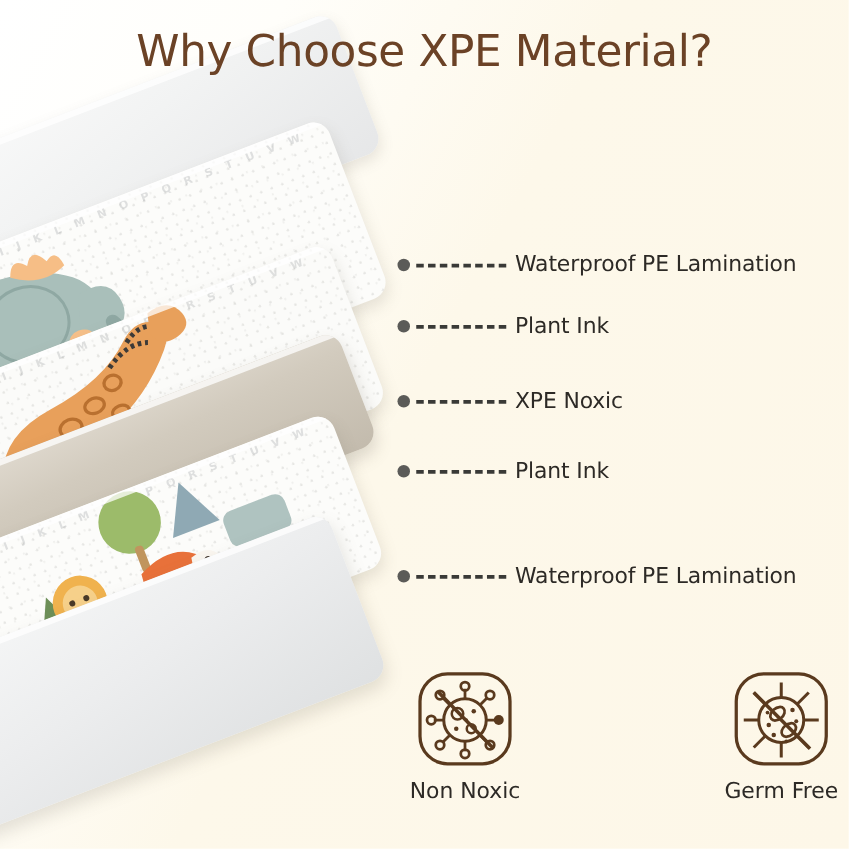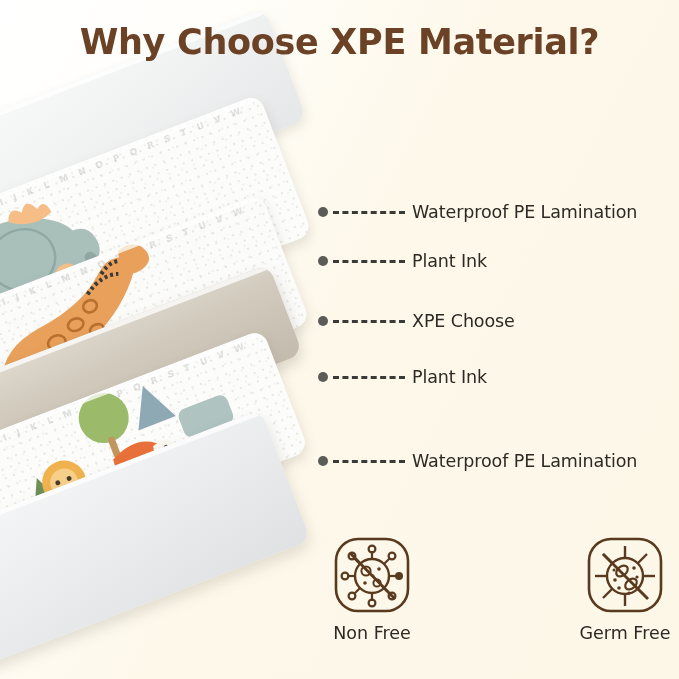--- a/index.html
+++ b/index.html
@@ -20,21 +20,21 @@
   }
 
   
   #title {
     position: absolute;
     top: 22px;
     left: 0;
     width: 679px;
     text-align: center;
     font-size: 35px;
-    font-weight: 700;
+    font-weight: 400;
     letter-spacing: -0.3px;
     color: #6B4226;
     font-family: "DejaVu Sans", sans-serif;
     z-index: 40;
   }
 
   
   #mat-stack {
     position: absolute;
     left: -130px;
@@ -329,21 +329,21 @@
 
     <div class="row" style="top:248px">
       <span class="dot"></span>
       <span class="dash"></span>
       <span class="row-label">Plant Ink</span>
     </div>
 
     <div class="row" style="top:308px">
       <span class="dot"></span>
       <span class="dash"></span>
-      <span class="row-label">XPE Choose</span>
+      <span class="row-label">XPE Noxic</span>
     </div>
 
     <div class="row" style="top:364px">
       <span class="dot"></span>
       <span class="dash"></span>
       <span class="row-label">Plant Ink</span>
     </div>
 
     <div class="row" style="top:448px">
       <span class="dot"></span>
@@ -383,21 +383,21 @@
           <circle cx="33" cy="35" r="4.6"></circle>
             <circle cx="44" cy="47" r="3.6"></circle>
         </g>
         <g fill="#5A3A1E">
           <circle cx="46" cy="33" r="1.8"></circle>
             <circle cx="32" cy="47" r="1.8"></circle>
           <circle cx="40" cy="40" r="1.4"></circle>
         </g>
         <line x1="17" y1="17" x2="62" y2="63" stroke="#5A3A1E" stroke-width="2.8"></line>
       </svg>
-      <div class="badge-caption">Non Free</div>
+      <div class="badge-caption">Non Noxic</div>
     </div>
 
     <div class="badge">
       <svg class="badge-icon" viewBox="0 0 78 78">
         <rect x="3" y="3" width="72" height="72" rx="22" fill="none" stroke="#5A3A1E" stroke-width="2.6"></rect>
         <circle cx="39" cy="40" r="18" fill="none" stroke="#5A3A1E" stroke-width="2.4"></circle>
         <g stroke="#5A3A1E" stroke-width="2.4">
           <line x1="39" y1="22" x2="39" y2="10"></line>
             <line x1="39" y1="58" x2="39" y2="70"></line>
           <line x1="21" y1="40" x2="9" y2="40"></line>

